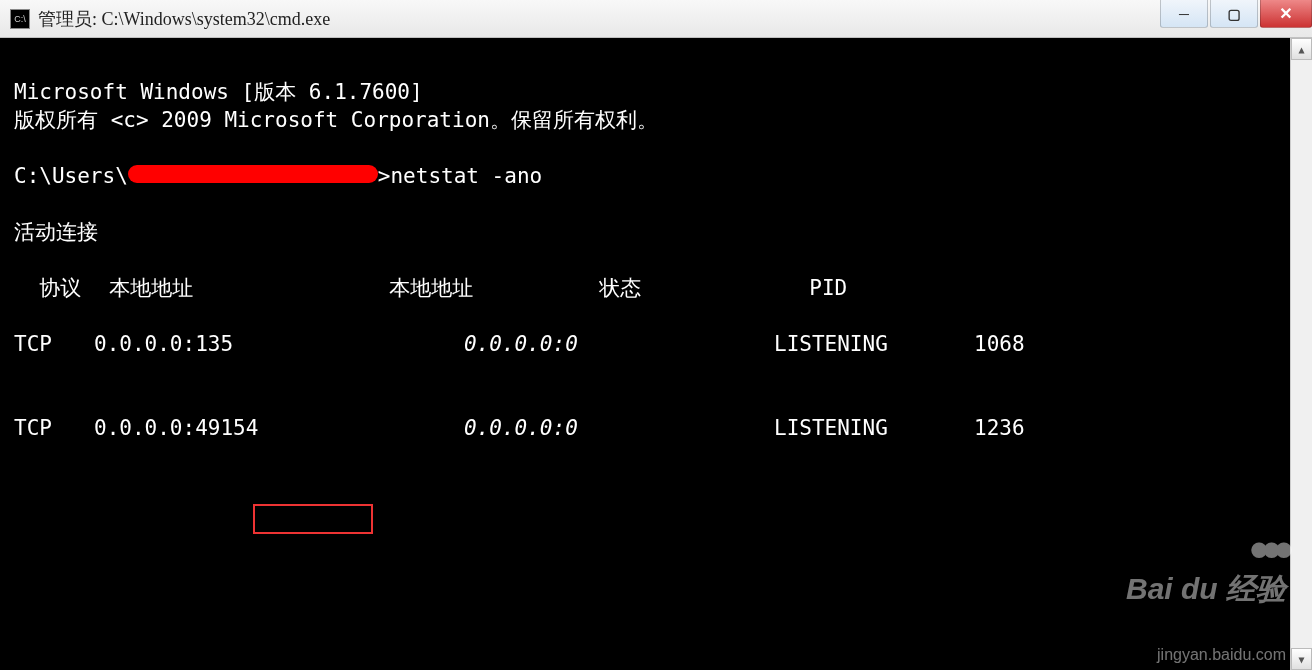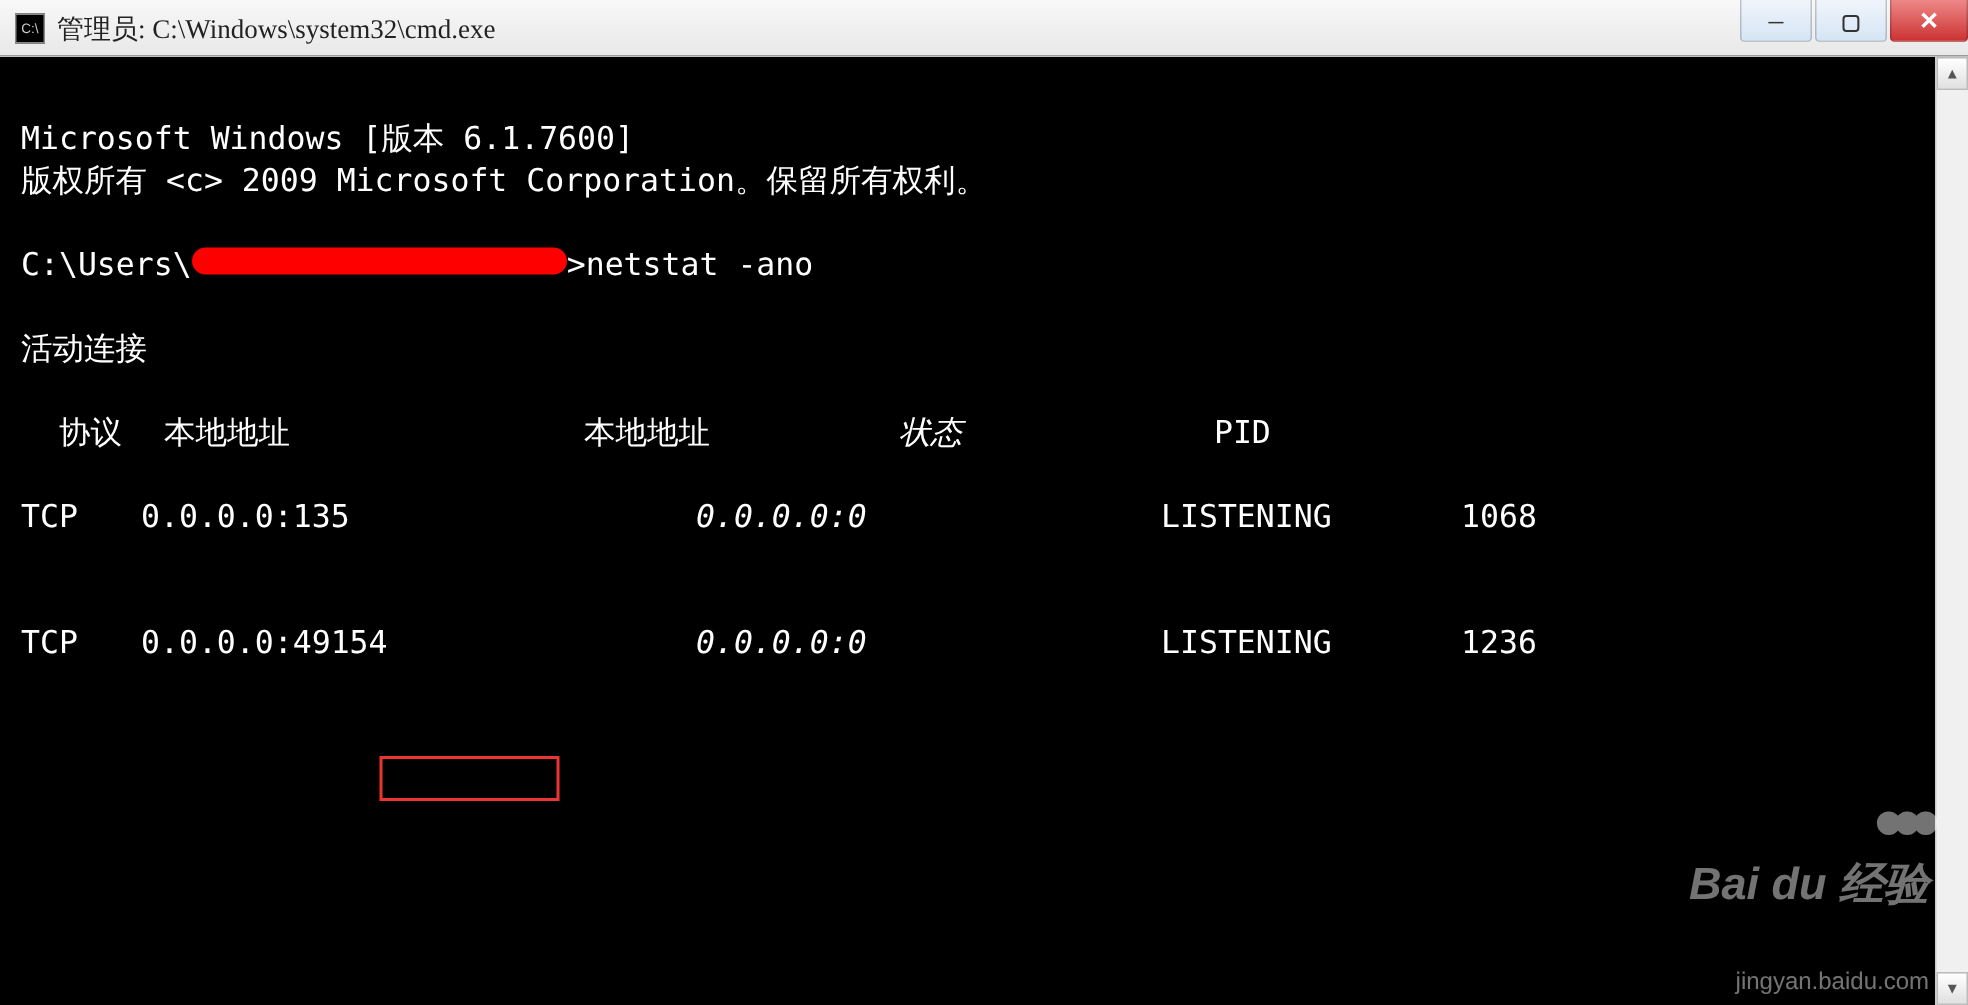--- a/index.html
+++ b/index.html
@@ -142,21 +142,21 @@
     }
     .row { display: block; }
     .col-proto { display: inline-block; width: 80px; }
     .col-local { display: inline-block; width: 370px; }
     .col-foreign { display: inline-block; width: 310px; font-style: italic; }
     .col-state { display: inline-block; width: 200px; }
     .col-pid { display: inline-block; }
     .hdr-proto { display: inline-block; width: 70px; }
     .hdr-local { display: inline-block; width: 280px; }
     .hdr-foreign { display: inline-block; width: 210px; }
-    .hdr-state { display: inline-block; width: 210px; font-style: italic; }
+    .hdr-state { display: inline-block; width: 210px; }
   </style>
 </head>
 <body>
 
 <div class="titlebar">
   <div class="titlebar-icon">C:\</div>
   <div class="titlebar-text">管理员: C:\Windows\system32\cmd.exe</div>
   <div class="window-controls">
     <div class="win-btn min">
         <span class="glyph">─</span>

